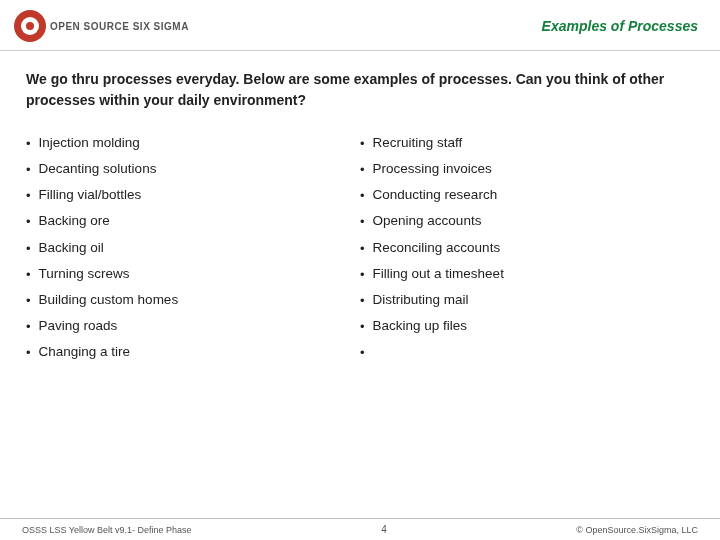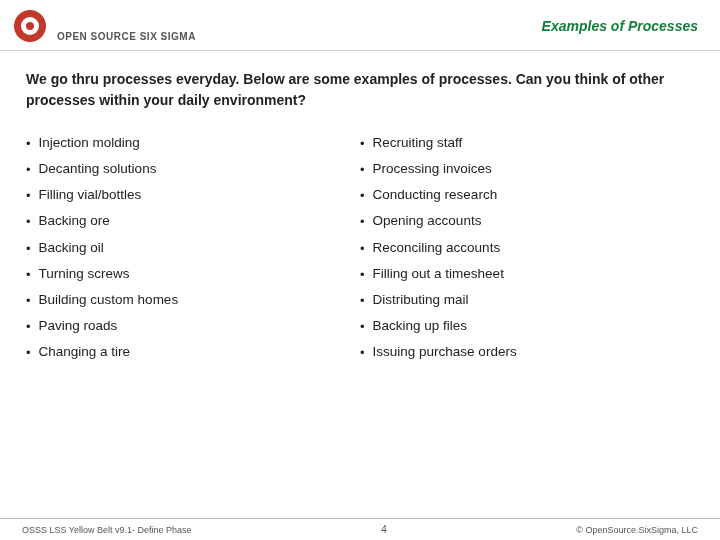--- a/index.html
+++ b/index.html
@@ -23,22 +23,22 @@
     .header {
       display: flex;
       align-items: center;
       justify-content: space-between;
       padding: 10px 22px 8px 14px;
       border-bottom: 1px solid #ccc;
     }
 
     .header-left {
       display: flex;
-      align-items: flex-end;
-      gap: 11px;
+      align-items: center;
+      gap: 4px;
     }
 
     .logo-circle {
       width: 32px;
       height: 32px;
       border-radius: 50%;
       background: #c0392b;
       display: flex;
       align-items: center;
       justify-content: center;
@@ -229,21 +229,20 @@
           <div class="bullet-item">
             <span class="bullet-dot">•</span>
             <span>Distributing mail</span>
           </div>
           <div class="bullet-item">
             <span class="bullet-dot">•</span>
             <span>Backing up files</span>
           </div>
           <div class="bullet-item">
             <span class="bullet-dot">•</span>
-            <span>Issuing purchase orders</span>
           </div>
         </div>
     </div>
 
   </div>
 
   <div class="footer">
     <span>OSSS LSS Yellow Belt v9.1- Define Phase</span>
     <span class="footer-center">4</span>
     <span>© OpenSource.SixSigma, LLC</span>

